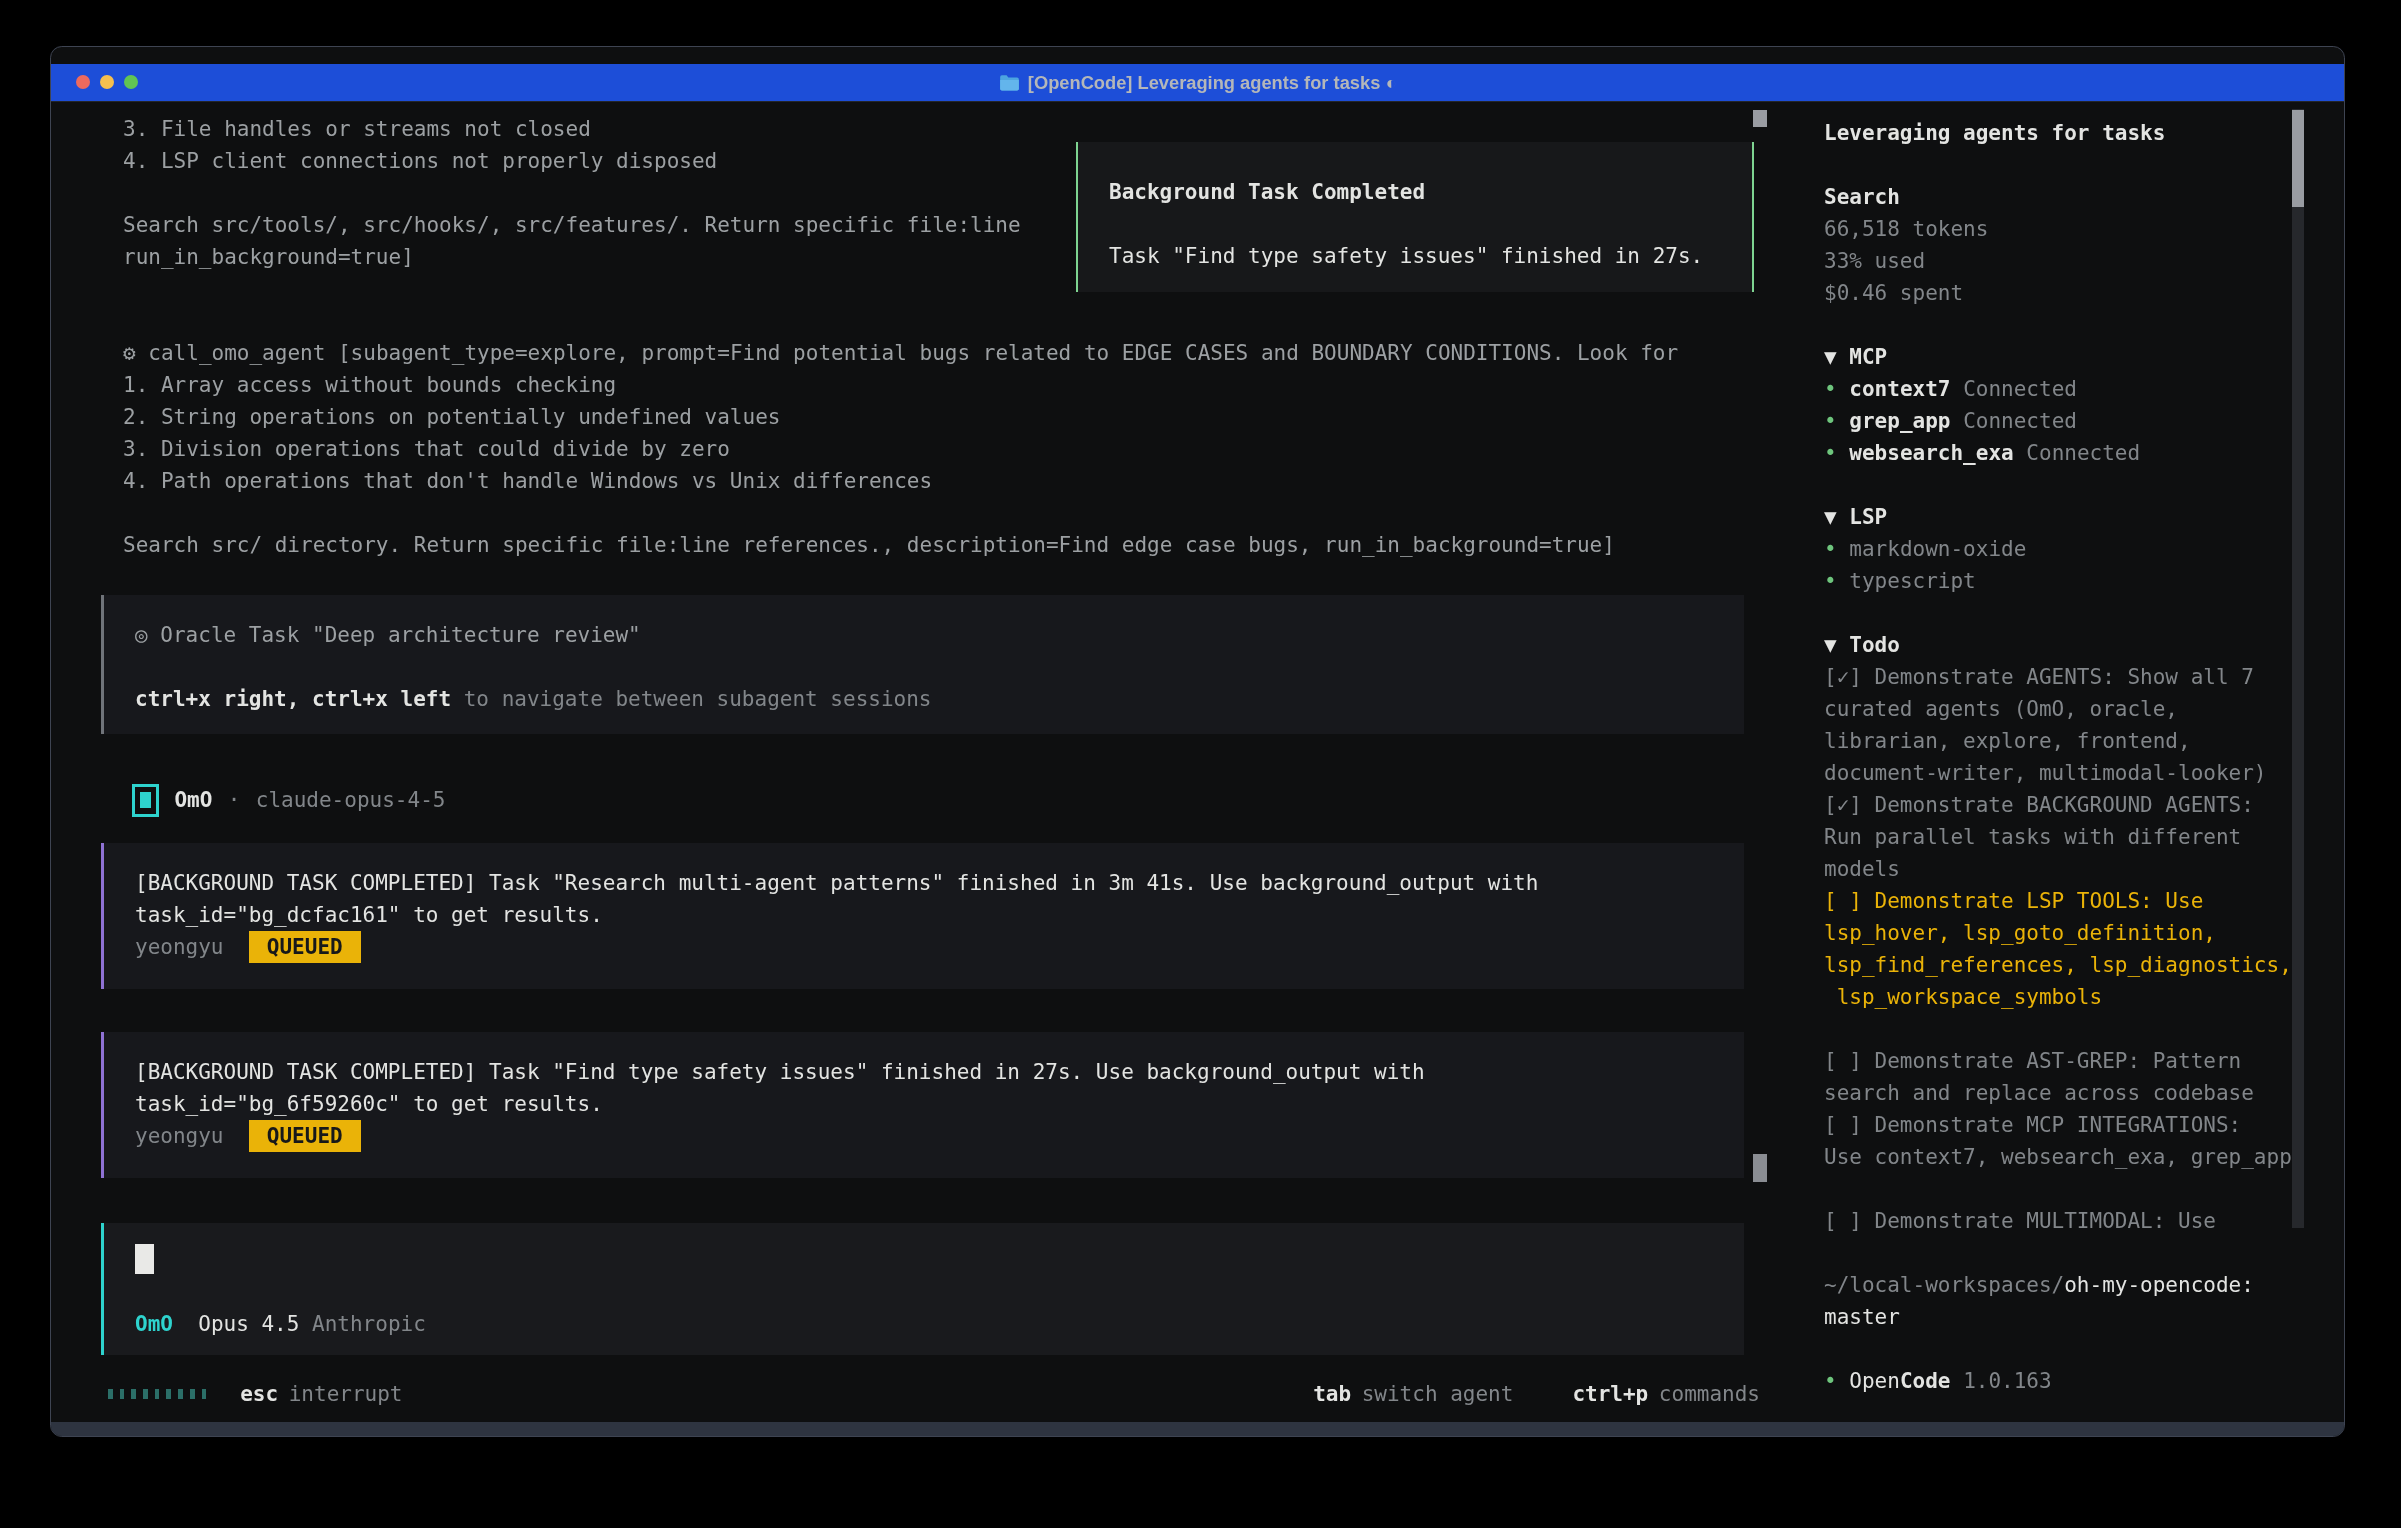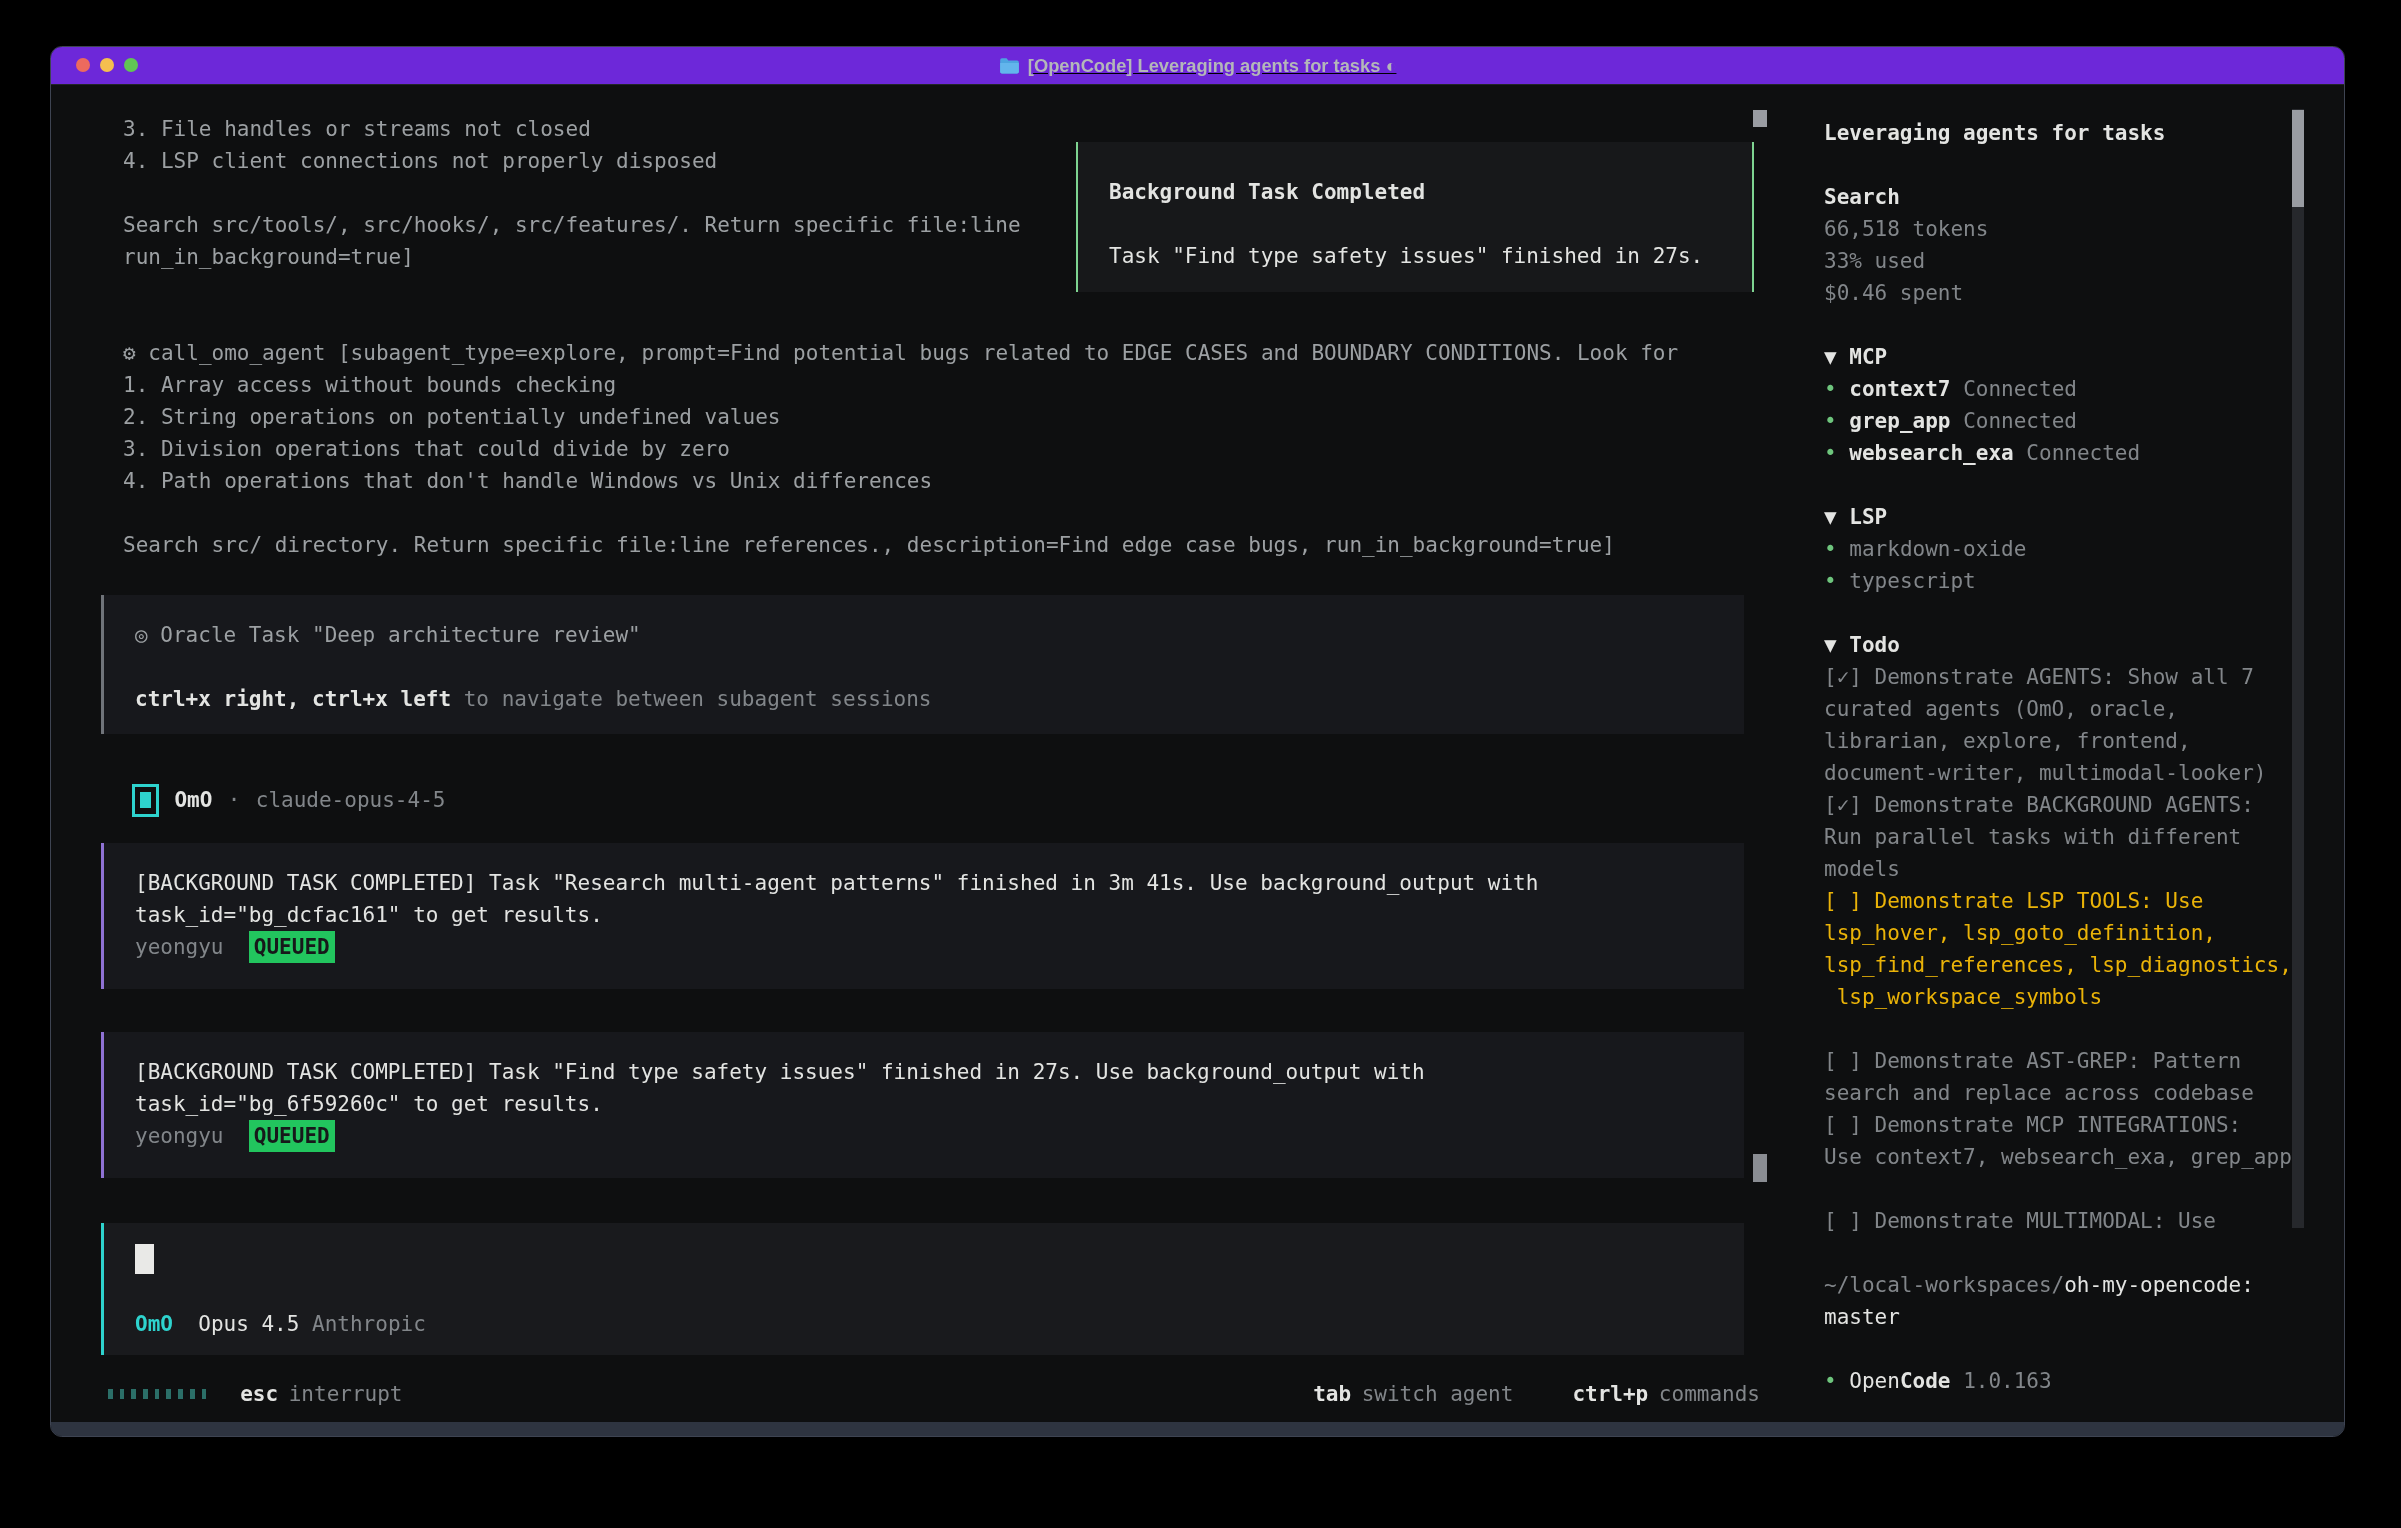--- a/index.html
+++ b/index.html
@@ -1,21 +1,21 @@
 <!DOCTYPE html>
 <html style="font-size:9.5px"><head>
 <meta charset="utf-8">
 <style>
   html,body{margin:0;padding:0;background:#000;}
   .stage{position:relative;width:2401px;height:1528px;background:#000;overflow:hidden;
          font-family:"DejaVu Sans Mono", monospace;}
   .win{position:absolute;left:50px;top:46px;width:2293px;height:1389px;
        background:#0e0f10;border:1.2px solid #3e4452;border-radius:11.8px;overflow:hidden;}
-  .titlebar{position:absolute;left:0;top:0;width:100%;height:37px;background:#6d28d9;
-            border-bottom:0.6px solid #232529;display:flex;align-items:center;justify-content:center;text-decoration:underline;}
+  .titlebar{position:absolute;left:0;top:17px;width:100%;height:37px;background:#1d4ed8;
+            border-bottom:0.6px solid #232529;display:flex;align-items:center;justify-content:center;}
   .tl{position:absolute;top:11.2px;width:14px;height:14px;border-radius:50%;}
   .tl.r{left:25.4px;background:#ed6a5e;} .tl.y{left:49px;background:#f5bf4f;} .tl.g{left:73px;background:#61c554;}
   .titlewrap{display:flex;align-items:center;gap:8.3px;}
   .title-txt{font-family:"Liberation Sans", sans-serif;font-weight:bold;font-size:18.3px;color:#b4b7b9;}
   .bottomband{position:absolute;left:0;bottom:0;width:100%;height:13.6px;background:#2e3440;}
 
   .mono{font-size:21px;line-height:32px;}
   .row{height:32px;white-space:pre;}
   .g{color:#9ca0a3;} .dim{color:#82868a;} .w{color:#e3e4e2;} .b{font-weight:bold;}
   .grn{color:#eab308;} .cy{color:#2ed3ce;}
@@ -30,21 +30,21 @@
         padding:23.6px 23.6px 0 31px;}
   .oracle{top:548px;height:139px;border-left:3px solid #70747a;}
   .bg1{top:796px;height:146px;border-left:3px solid #8f72d4;}
   .bg2{top:985px;height:146px;border-left:3px solid #8f72d4;}
   .inputcard{top:1176px;height:132px;border-left:3px solid #2ed3ce;background:#191a1d;padding-top:20px;}
 
   .omohdr{position:absolute;left:81px;top:737px;height:32px;display:flex;align-items:center;gap:15.4px;}
   .omoicon{width:21px;height:27px;border:3px solid #2ed3ce;display:flex;align-items:center;justify-content:center;}
   .omoicon .inner{width:11.8px;height:15.4px;background:#2ed3ce;}
 
-  .badge{display:inline-block;background:#22c55e;color:#17181a;font-weight:bold;padding:0 5px;}
+  .badge{display:inline-block;background:#eab308;color:#17181a;font-weight:bold;padding:0 18px;}
   .cursorblk{width:19px;height:29.5px;background:#e9e9e7;margin-top:1.2px;}
 
   .statusbar{position:absolute;left:57px;top:1331px;width:1652px;height:32px;display:flex;
              align-items:flex-end;justify-content:space-between;}
   .sb-left,.sb-right{display:flex;align-items:center;}
   .dots{display:flex;gap:7px;margin-right:34px;align-items:center;}
   .dot{width:4.7px;height:10.6px;background:#2b6f68;}
   .key{color:#e3e4e2;font-weight:bold;} .keylabel{color:#82868a;margin-left:10.6px;}
   .sb-group{display:flex;align-items:center;margin-left:59px;}
 

